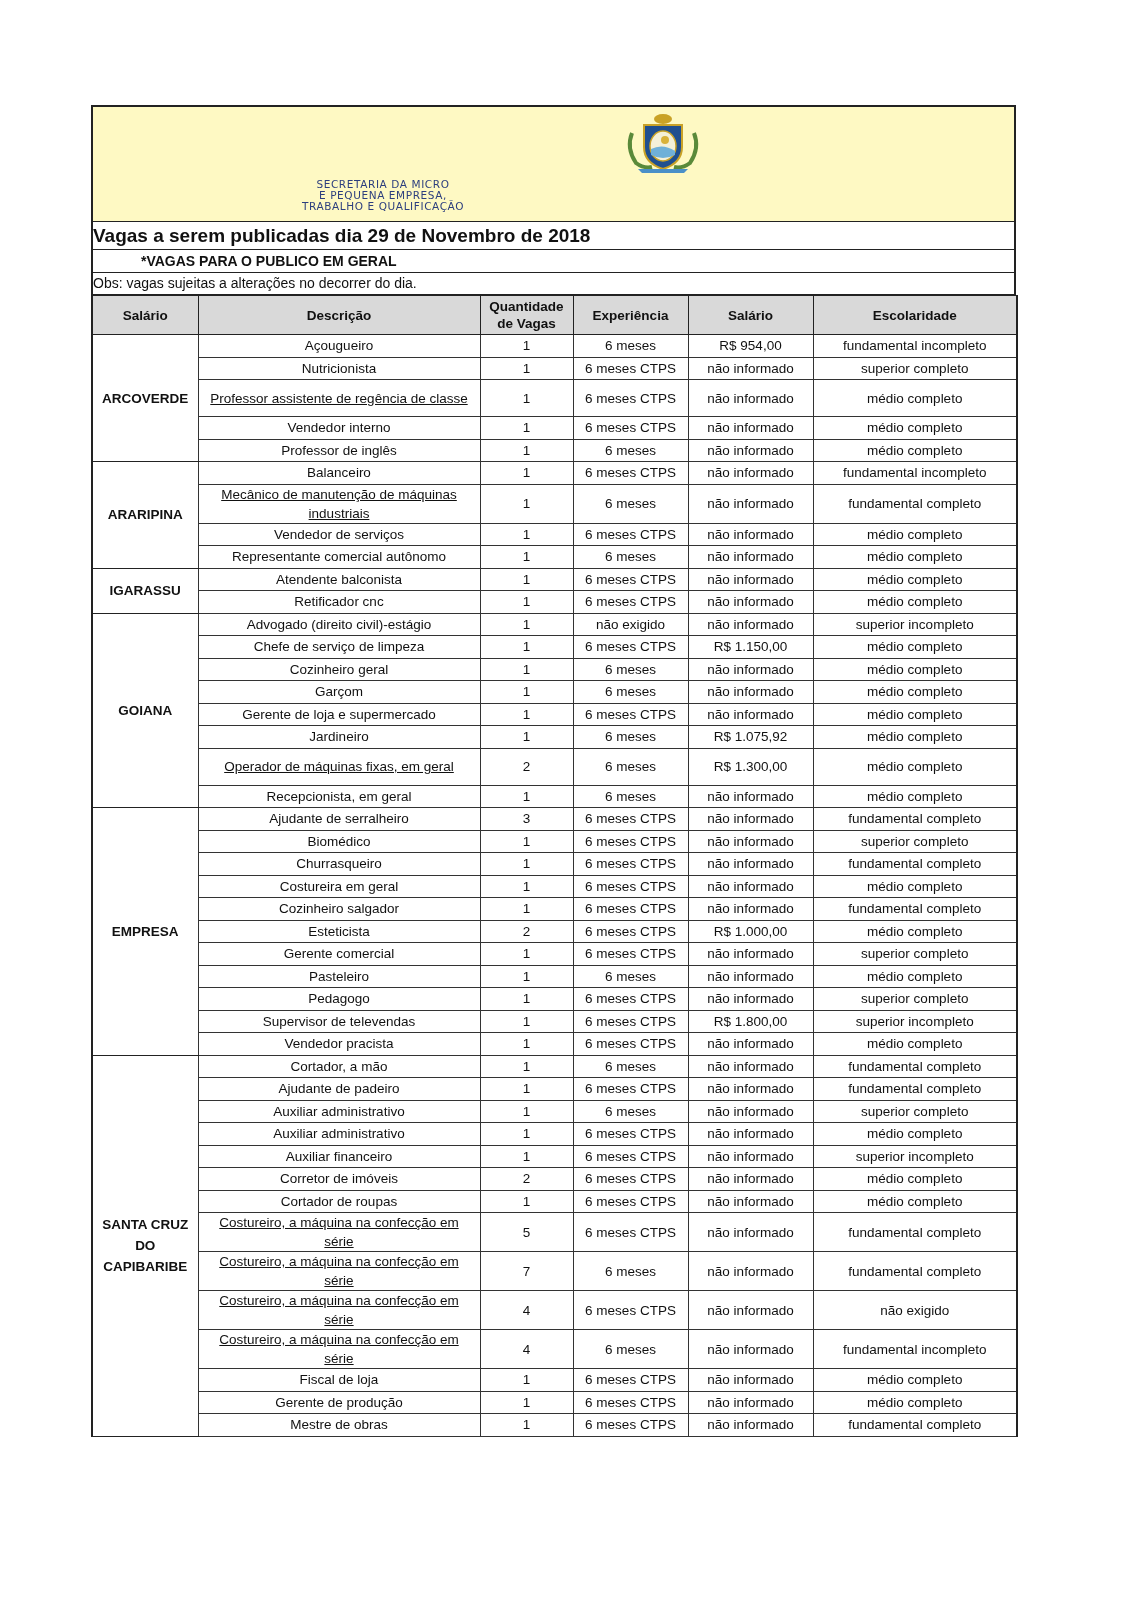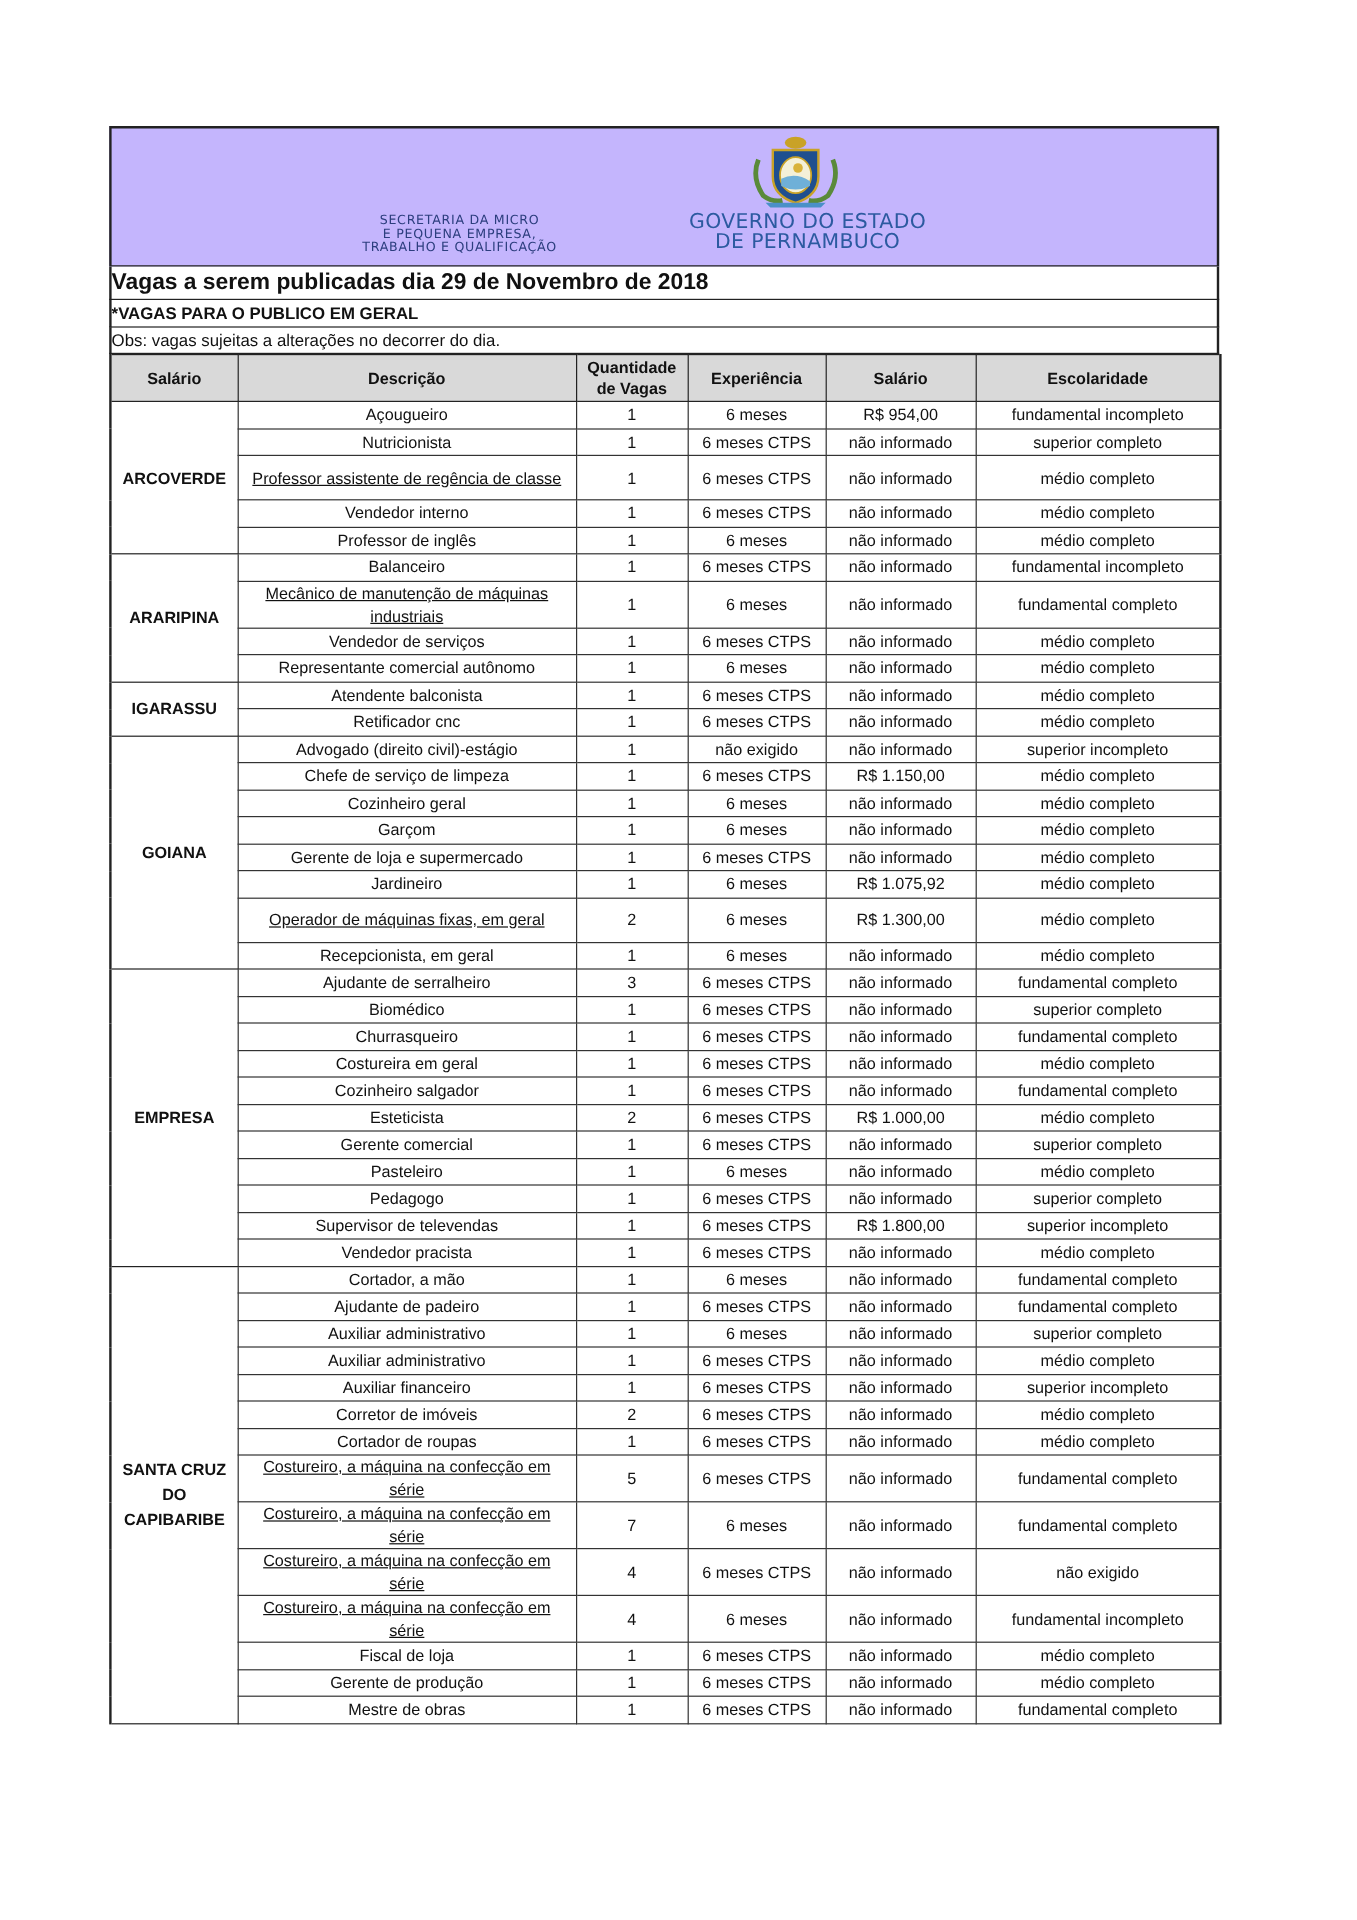--- a/index.html
+++ b/index.html
@@ -1,24 +1,24 @@
 <!DOCTYPE html>
 <html><head>
 <meta charset="utf-8">
 <style>
   html, body { margin:0; padding:0; background:#ffffff; }
   body { width:1131px; height:1600px; position:relative; font-family:"Liberation Sans", sans-serif; color:#111; }
   .sheet { position:absolute; left:91px; top:105px; width:925px; }
-  .logo-box { height:114px; border:2px solid #222; border-bottom:1.5px solid #222; position:relative; background:#c4b5fd;padding-left:28px; }
+  .logo-box { height:114px; border:2px solid #222; border-bottom:1.5px solid #222; position:relative; background:#fef9c3;padding-left:28px; }
   .sec-text { position:absolute; left:170px; top:72px; width:240px; text-align:center; font-size:10.5px; line-height:11px; color:#2c3e7e; letter-spacing:0.6px; font-family:"DejaVu Sans", sans-serif; }
   .gov-text { position:absolute; left:440px; top:70px; width:280px; text-align:center; font-size:17px; line-height:17px; color:#2c5aa0; letter-spacing:0.3px; font-family:"DejaVu Sans", sans-serif; }
   .crest { position:absolute; left:525px; top:6px; width:90px; height:62px; }
   .band { border-left:2px solid #222; border-right:2px solid #222; border-bottom:1.5px solid #222; text-align:left; }
   .title { height:27px; line-height:27px; font-size:19px; font-weight:bold; }
-  .subtitle { height:22px; line-height:22px; font-size:14px; font-weight:bold; }
+  .subtitle { height:22px; line-height:22px; font-size:14px; font-weight:bold;padding-left:48px; }
   .obs { height:21px; line-height:21px; font-size:14px; }
   table { border-collapse:collapse; width:925px; table-layout:fixed; font-size:13.5px; }
   col.c1 { width:106px; } col.c2 { width:282px; } col.c3 { width:93px; } col.c4 { width:115px; } col.c5 { width:125px; } col.c6 { width:204px; }
   th { background:#d9d9d9; font-weight:bold; height:38px; font-size:13.5px; border:1.5px solid #222; line-height:17px; padding:0 2px; }
   td { border:1px solid #333; text-align:center; height:21.5px; padding:0 3px; line-height:19px; }
   td.tall { height:36px;text-decoration:underline; }
   td.ag { font-weight:bold; border-left:2px solid #222; border-top:1.5px solid #222; border-bottom:1.5px solid #222; line-height:21px; }
   td.last { border-right:2px solid #222; }
   tr.grp-first td { border-top:1.5px solid #222; }
 </style>
@@ -35,24 +35,20 @@
       <ellipse cx="45" cy="33" rx="13" ry="15" fill="#f4f0d8" stroke="#c9a227" stroke-width="1.5"></ellipse>
       <path d="M33 36 Q45 30 57 38 L57 42 Q45 48 33 42 Z" fill="#6fb0d8"></path>
       <circle cx="47" cy="27" r="4" fill="#d9b23a"></circle>
       <path d="M20 56 L70 56 L66 60 L24 60 Z" fill="#4a90c8"></path>
     </svg>
     <div class="sec-text">
       <div>SECRETARIA DA MICRO</div>
       <div>E PEQUENA EMPRESA,</div>
       <div>TRABALHO E QUALIFICAÇÃO</div>
     </div>
-    <div class="gov-text">
-      <div>GOVERNO DO ESTADO</div>
-      <div>DE PERNAMBUCO</div>
-    </div>
   </div>
   <div class="band title">Vagas a serem publicadas dia 29 de Novembro de 2018</div>
   <div class="band subtitle">*VAGAS PARA O PUBLICO EM GERAL</div>
   <div class="band obs">Obs: vagas sujeitas a alterações no decorrer do dia.</div>
 
   <table>
     <colgroup>
         <col class="c1">
         <col class="c2">
         <col class="c3">

